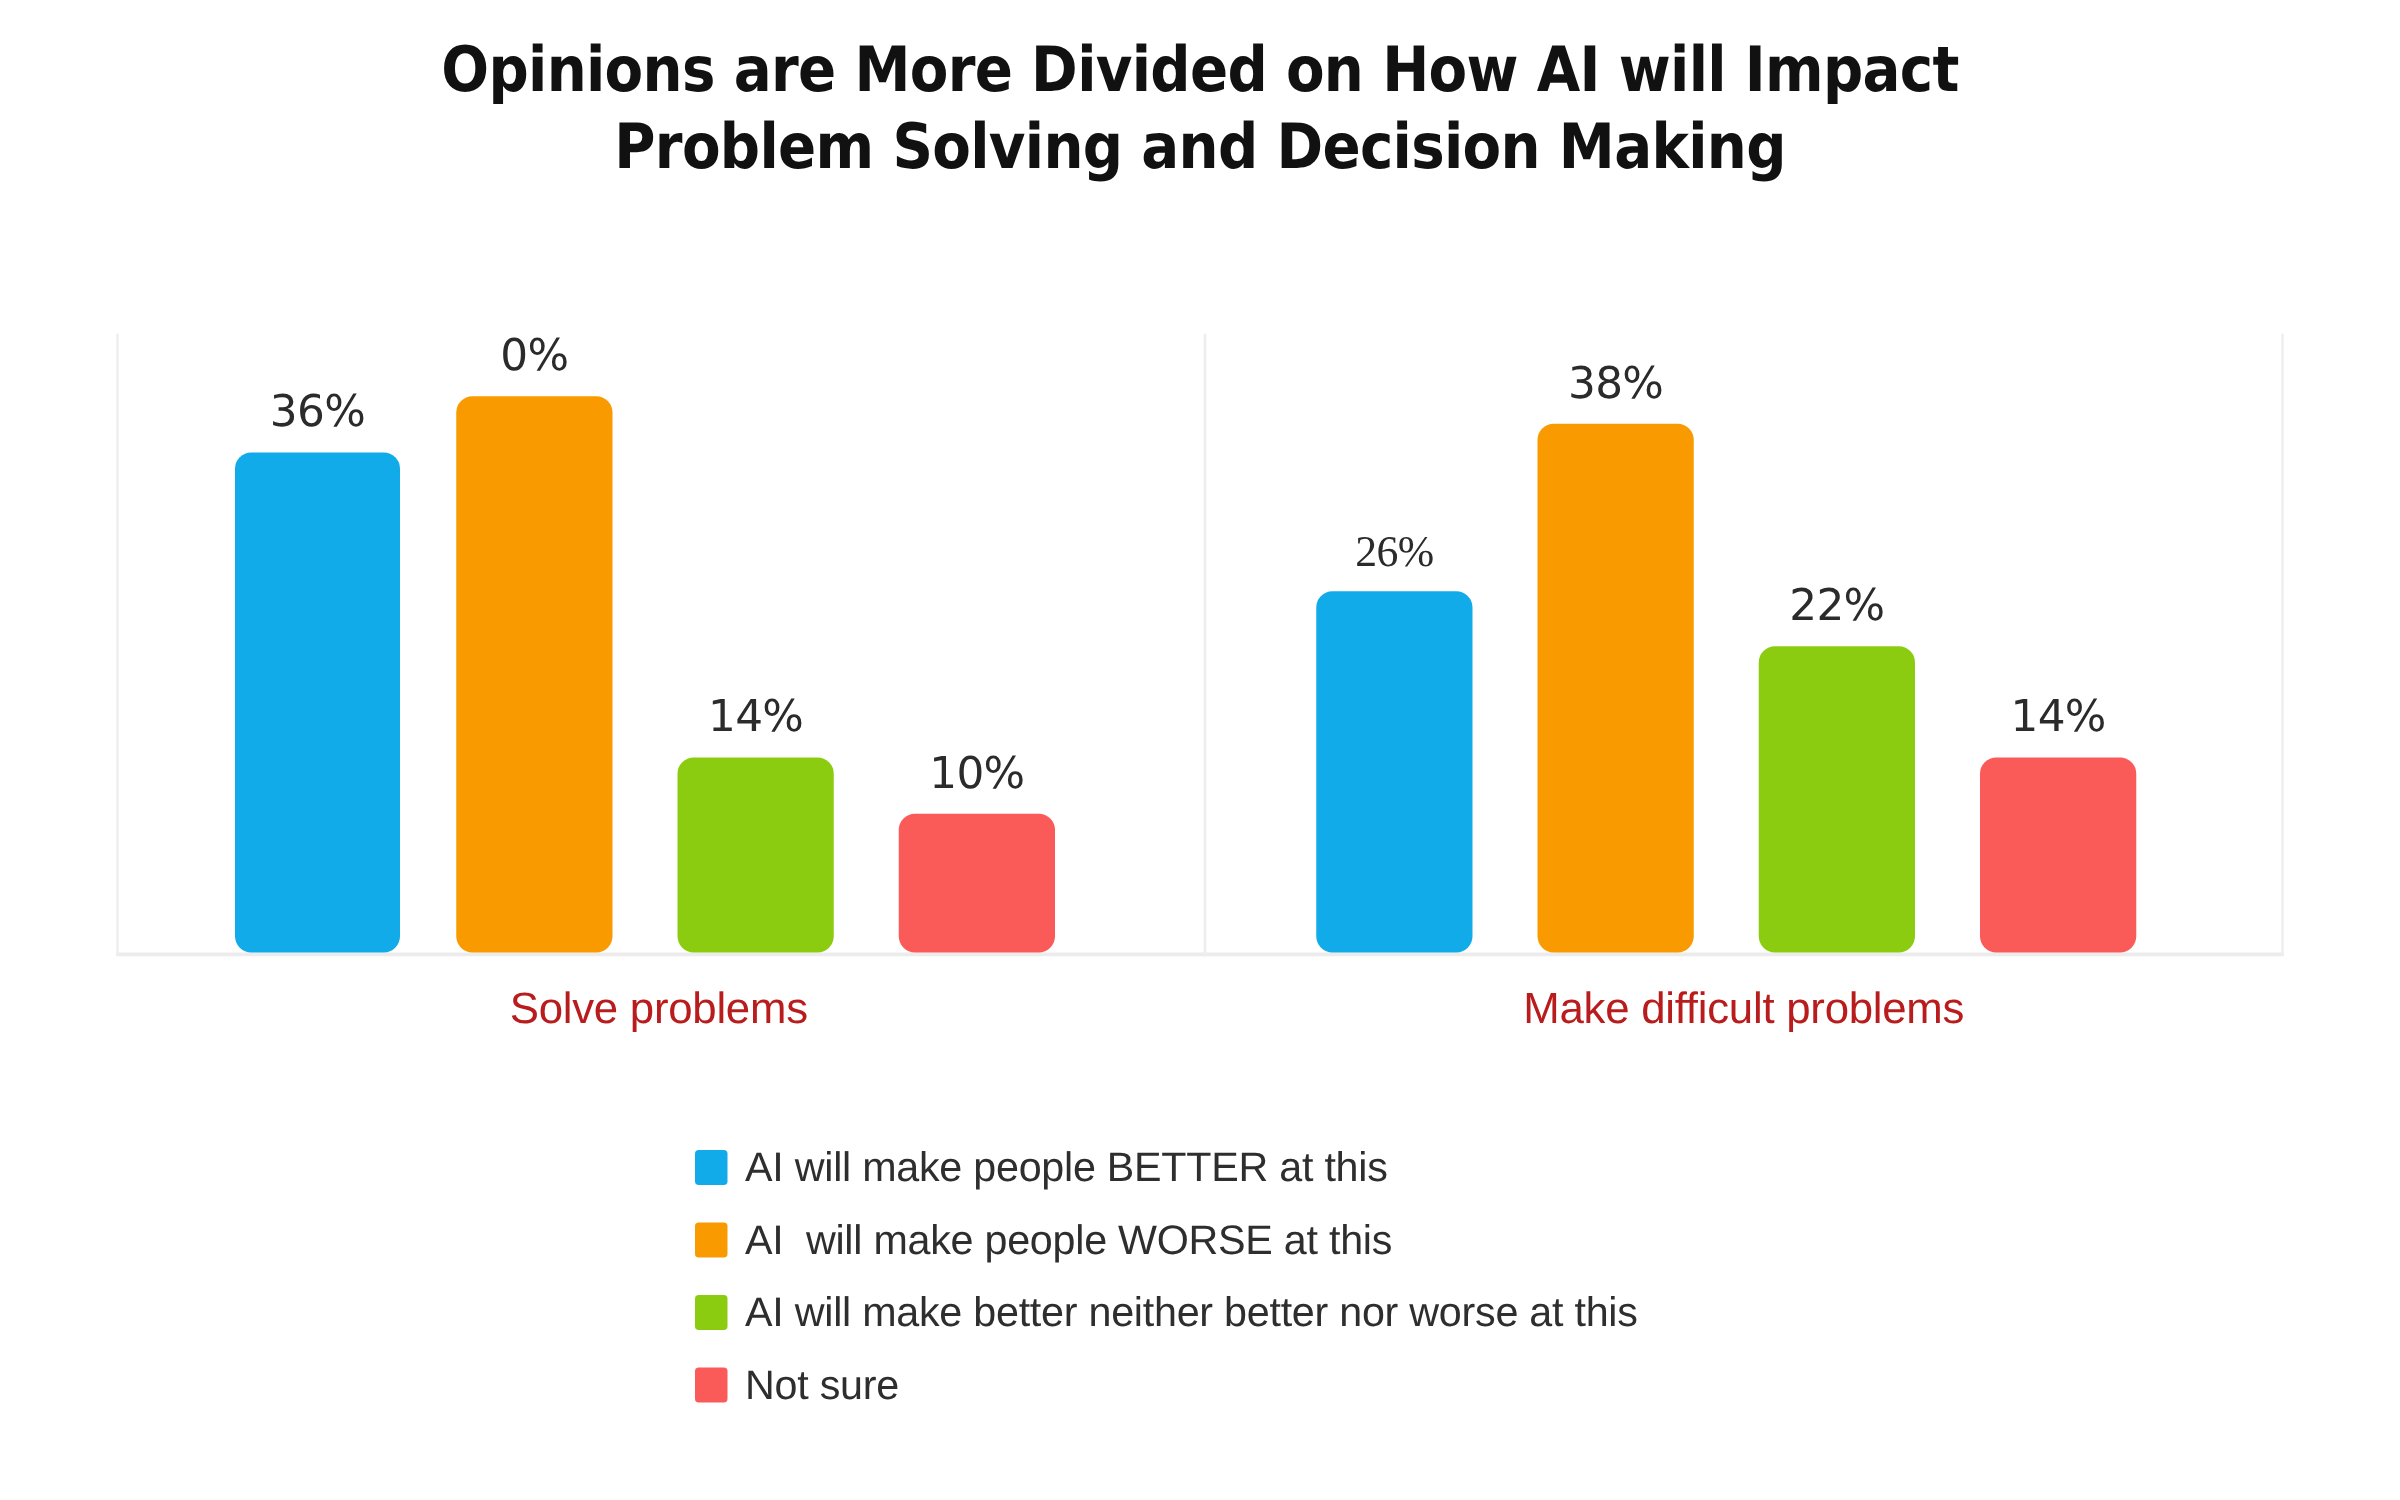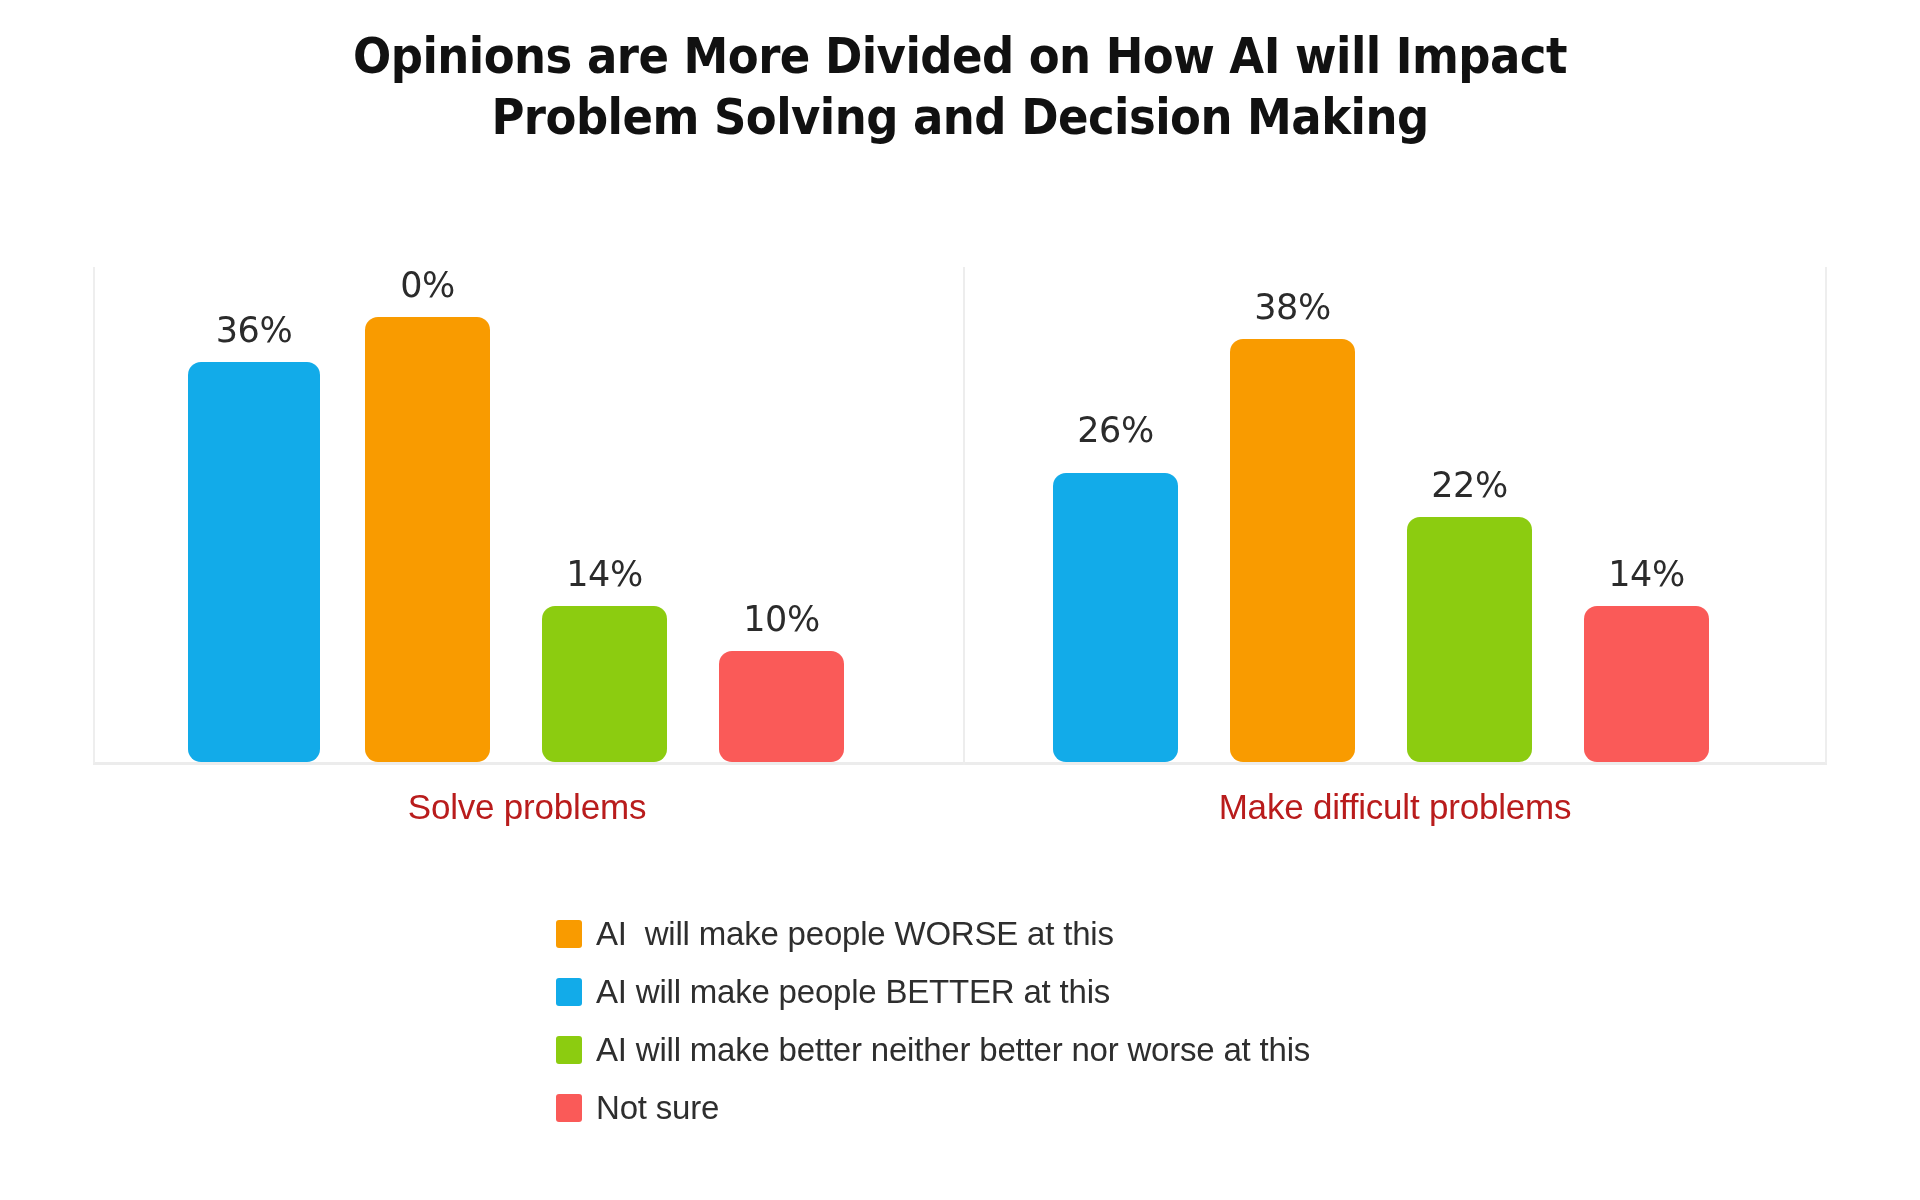--- a/index.html
+++ b/index.html
@@ -160,21 +160,21 @@
           <div class="bar" title="Not sure — Solve problems: 10%" style="height: 111.2px; background: rgb(250, 90, 88);"></div>
           <div class="bar-value" style="bottom: 123.2px;">10%</div>
         </div>
       </div>
   </div>
 
   <div class="panel" id="panel-right">
     <div class="bars" id="bars-1">
         <div class="bar-slot" style="left: 88px; width: 125px;">
           <div class="bar" title="AI will make people BETTER at this — Make difficult decisions: 26%" style="height: 289.12px; background: rgb(18, 171, 233);"></div>
-          <div class="bar-value" style="bottom: 312px;">26%</div>
+          <div class="bar-value" style="bottom: 300px; font-family: Liberation Serif, serif;">26%</div>
         </div>
         <div class="bar-slot" style="left: 265px; width: 125px; text-align: right;">
           <div class="bar" title="AI  will make people WORSE at this — Make difficult decisions: 38%" style="height: 422.56px; background: rgb(249, 155, 0);"></div>
           <div class="bar-value" style="bottom: 434.56px;">38%</div>
         </div>
         <div class="bar-slot" style="left: 442px; width: 125px;">
           <div class="bar" title="AI will make people neither better nor worse at this — Make difficult decisions: 22%" style="height: 244.64px; background: rgb(140, 204, 16);"></div>
           <div class="bar-value" style="bottom: 256.64px; margin-top: 24px;">22%</div>
         </div>
         <div class="bar-slot" style="left: 619px; width: 125px;">
@@ -183,28 +183,28 @@
         </div>
       </div>
   </div>
 </div>
 
 <div class="cat-label" id="cat-label-0">Solve problems</div>
 <div class="cat-label" id="cat-label-1">Make difficult problems</div>
 
 <div id="legend">
     <div class="legend-item">
+      <span class="legend-swatch" style="background: rgb(18, 171, 233);"></span>
+      <span class="legend-label">AI will make people BETTER at this</span>
+    </div>
+    <div class="legend-item">
       <span class="legend-swatch" style="background: rgb(249, 155, 0);"></span>
       <span class="legend-label">AI  will make people WORSE at this</span>
     </div>
     <div class="legend-item">
-      <span class="legend-swatch" style="background: rgb(18, 171, 233);"></span>
-      <span class="legend-label">AI will make people BETTER at this</span>
-    </div>
-    <div class="legend-item">
       <span class="legend-swatch" style="background: rgb(140, 204, 16);"></span>
       <span class="legend-label">AI will make better neither better nor worse at this</span>
     </div>
     <div class="legend-item">
       <span class="legend-swatch" style="background: rgb(250, 90, 88);"></span>
       <span class="legend-label">Not sure</span>
     </div>
   </div>
 
 </body></html>

